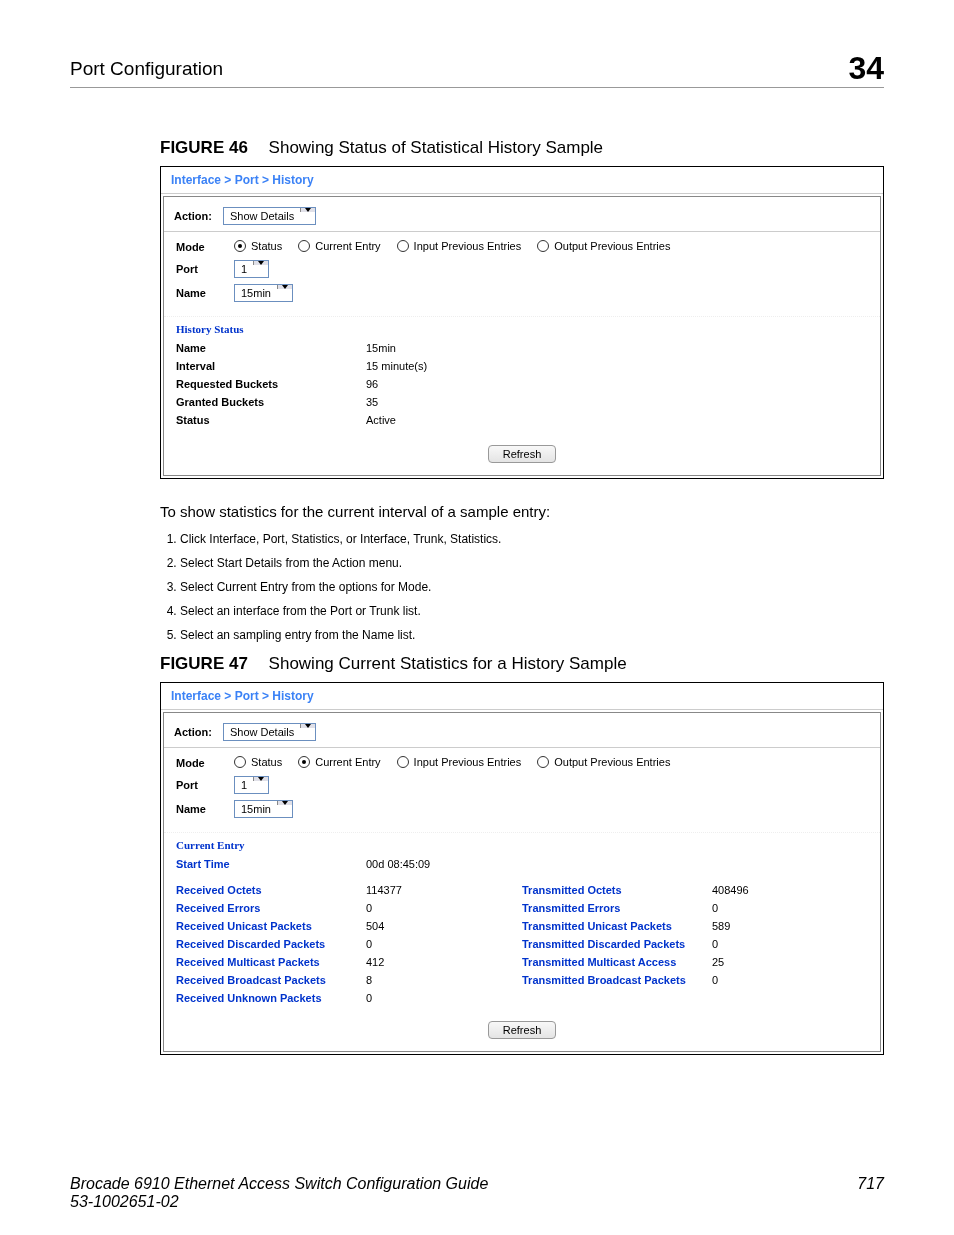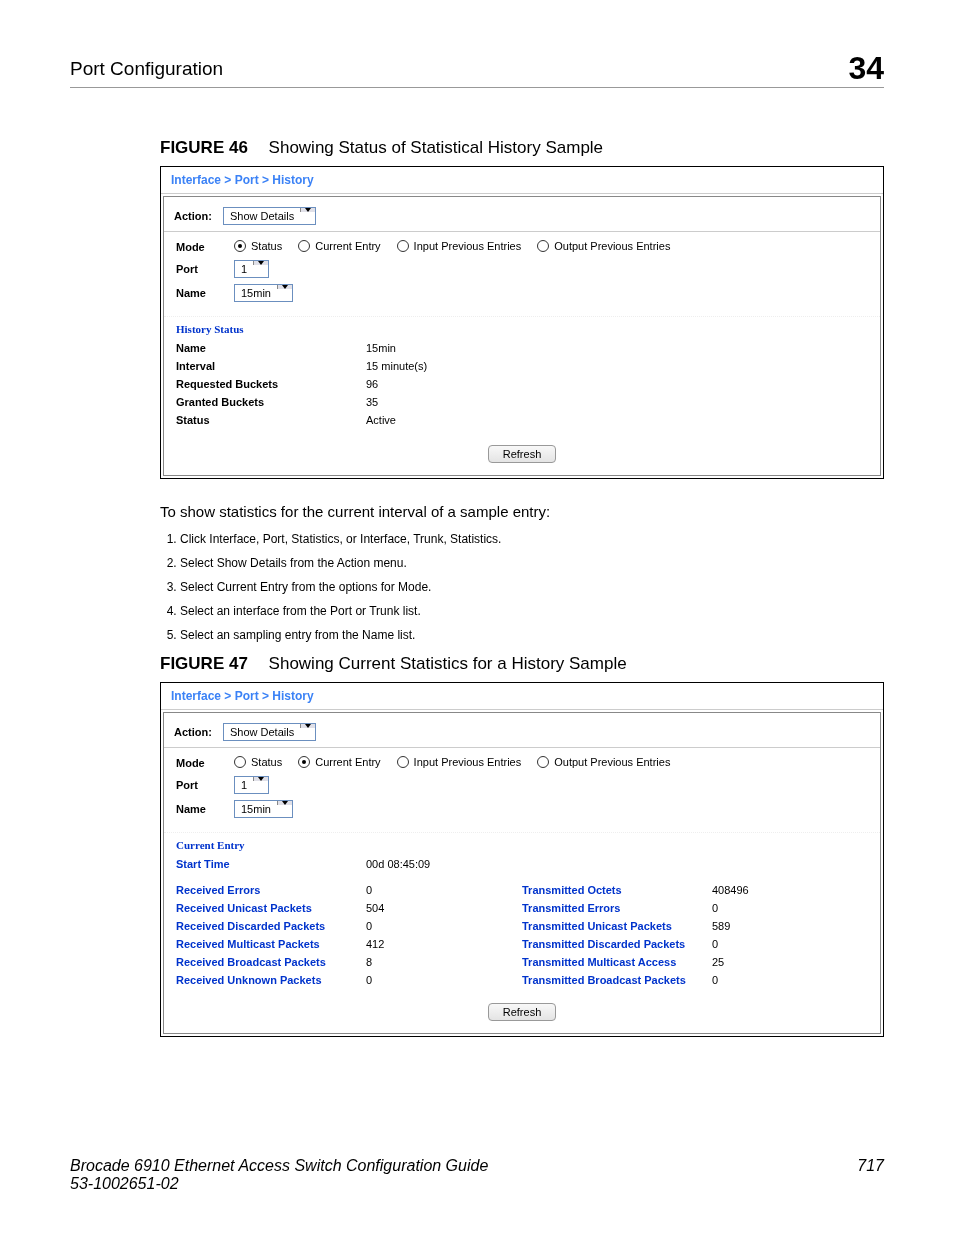--- a/index.html
+++ b/index.html
@@ -265,21 +265,21 @@
       </div>
   <div class="refresh-row">
     <span class="refresh-btn">Refresh</span>
   </div>
   </div>
 </div>
 
 <div class="body-text">To show statistics for the current interval of a sample entry:</div>
 <ol class="steps" id="steps-list">
     <li>Click Interface, Port, Statistics, or Interface, Trunk, Statistics.</li>
-    <li>Select Show Details from the Action menu.</li>
+    <li>Select Start Details from the Action menu.</li>
     <li>Select Current Entry from the options for Mode.</li>
     <li>Select an interface from the Port or Trunk list.</li>
     <li>Select an sampling entry from the Name list.</li>
   </ol>
 
 <div class="figure-caption">
   <span class="fignum">FIGURE 47</span>
   <span>Showing Current Statistics for a History Sample</span>
 </div>
 
@@ -328,20 +328,24 @@
   <div class="section-head-small">Current Entry</div>
   <div class="kv-area">
     <div class="stat-row">
       <span class="stat-label">Start Time</span>
       <span class="stat-val">00d 08:45:09</span>
     </div>
   </div>
   <div class="stats-wrap">
     <div class="stats-col" id="f47-left">
           <div class="stat-row">
+            <span class="stat-label">Received Octets</span>
+            <span class="stat-val">114377</span>
+          </div>
+          <div class="stat-row">
             <span class="stat-label">Received Errors</span>
             <span class="stat-val">0</span>
           </div>
           <div class="stat-row">
             <span class="stat-label">Received Unicast Packets</span>
             <span class="stat-val">504</span>
           </div>
           <div class="stat-row">
             <span class="stat-label">Received Discarded Packets</span>
             <span class="stat-val">0</span>

